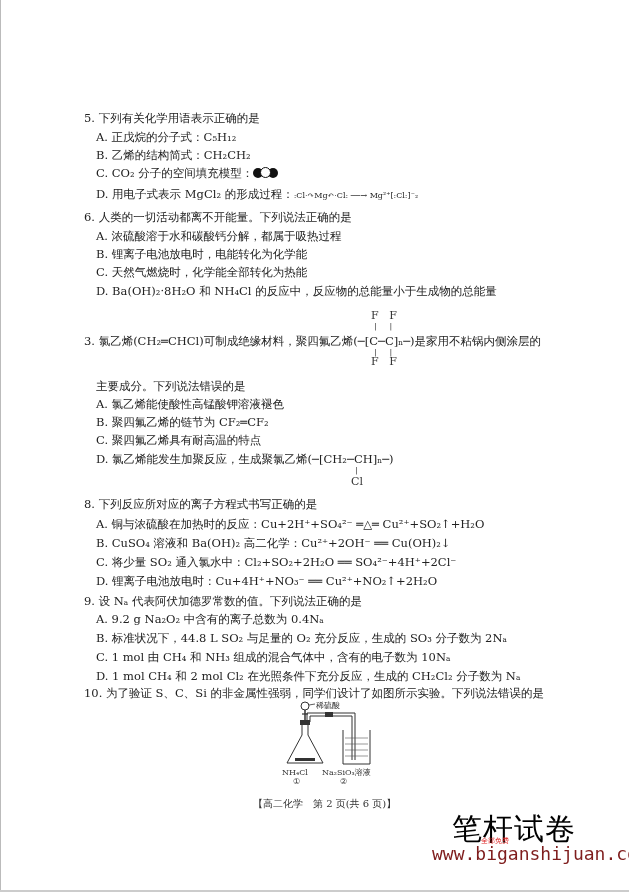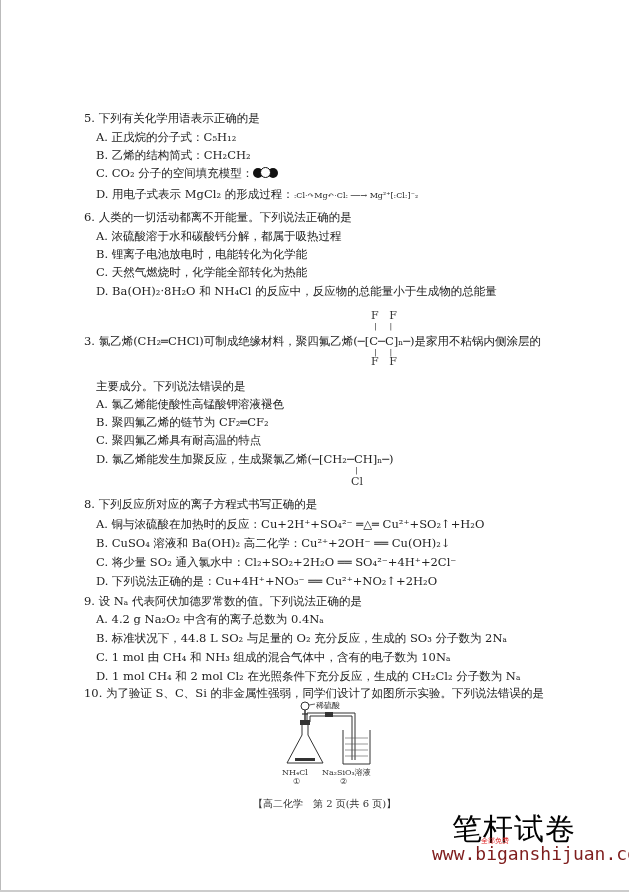--- a/index.html
+++ b/index.html
@@ -57,24 +57,24 @@
 <div class="opt" style="top:451px">
   <span>D. 氯乙烯能发生加聚反应，生成聚氯乙烯(</span><span>─[CH₂─CH]ₙ─</span><span>)</span>
 </div>
 <div class="struct" style="left:355px;top:465px;font-size:8px;">|</div>
 <div class="struct" style="left:351px;top:476px">Cl</div>
 
 <div class="q" style="top:496px">8. 下列反应所对应的离子方程式书写正确的是</div>
 <div class="opt" style="top:516px">A. 铜与浓硫酸在加热时的反应：Cu+2H⁺+SO₄²⁻ ═△═ Cu²⁺+SO₂↑+H₂O</div>
 <div class="opt" style="top:535px">B. CuSO₄ 溶液和 Ba(OH)₂ 高二化学：Cu²⁺+2OH⁻ ══ Cu(OH)₂↓</div>
 <div class="opt" style="top:554px">C. 将少量 SO₂ 通入氯水中：Cl₂+SO₂+2H₂O ══ SO₄²⁻+4H⁺+2Cl⁻</div>
-<div class="opt" style="top:573px">D. 下列说法正确的是：Cu+4H⁺+NO₃⁻ ══ Cu²⁺+NO₂↑+2H₂O</div>
+<div class="opt" style="top:573px">D. 锂离子电池放电时：Cu+4H⁺+NO₃⁻ ══ Cu²⁺+NO₂↑+2H₂O</div>
 
 <div class="q" style="top:593px">9. 设 Nₐ 代表阿伏加德罗常数的值。下列说法正确的是</div>
-<div class="opt" style="top:611px">A. 4.2 g Na₂O₂ 中含有的离子总数为 0.4Nₐ</div>
+<div class="opt" style="top:611px">A. 9.2 g Na₂O₂ 中含有的离子总数为 0.4Nₐ</div>
 <div class="opt" style="top:630px">B. 标准状况下，44.8 L SO₂ 与足量的 O₂ 充分反应，生成的 SO₃ 分子数为 2Nₐ</div>
 <div class="opt" style="top:649px">C. 1 mol 由 CH₄ 和 NH₃ 组成的混合气体中，含有的电子数为 10Nₐ</div>
 <div class="opt" style="top:668px">D. 1 mol CH₄ 和 2 mol Cl₂ 在光照条件下充分反应，生成的 CH₂Cl₂ 分子数为 Nₐ</div>
 
 <div class="q" style="top:685px">10. 为了验证 S、C、Si 的非金属性强弱，同学们设计了如图所示实验。下列说法错误的是</div>
 
 <svg style="left:275px;top:700px" width="110" height="70" viewBox="0 0 110 70">
 
   <ellipse cx="30" cy="6" rx="4" ry="4" fill="none" stroke="#333" stroke-width="1"></ellipse>
   <line x1="30" y1="10" x2="30" y2="20" stroke="#333" stroke-width="1.5"></line>

